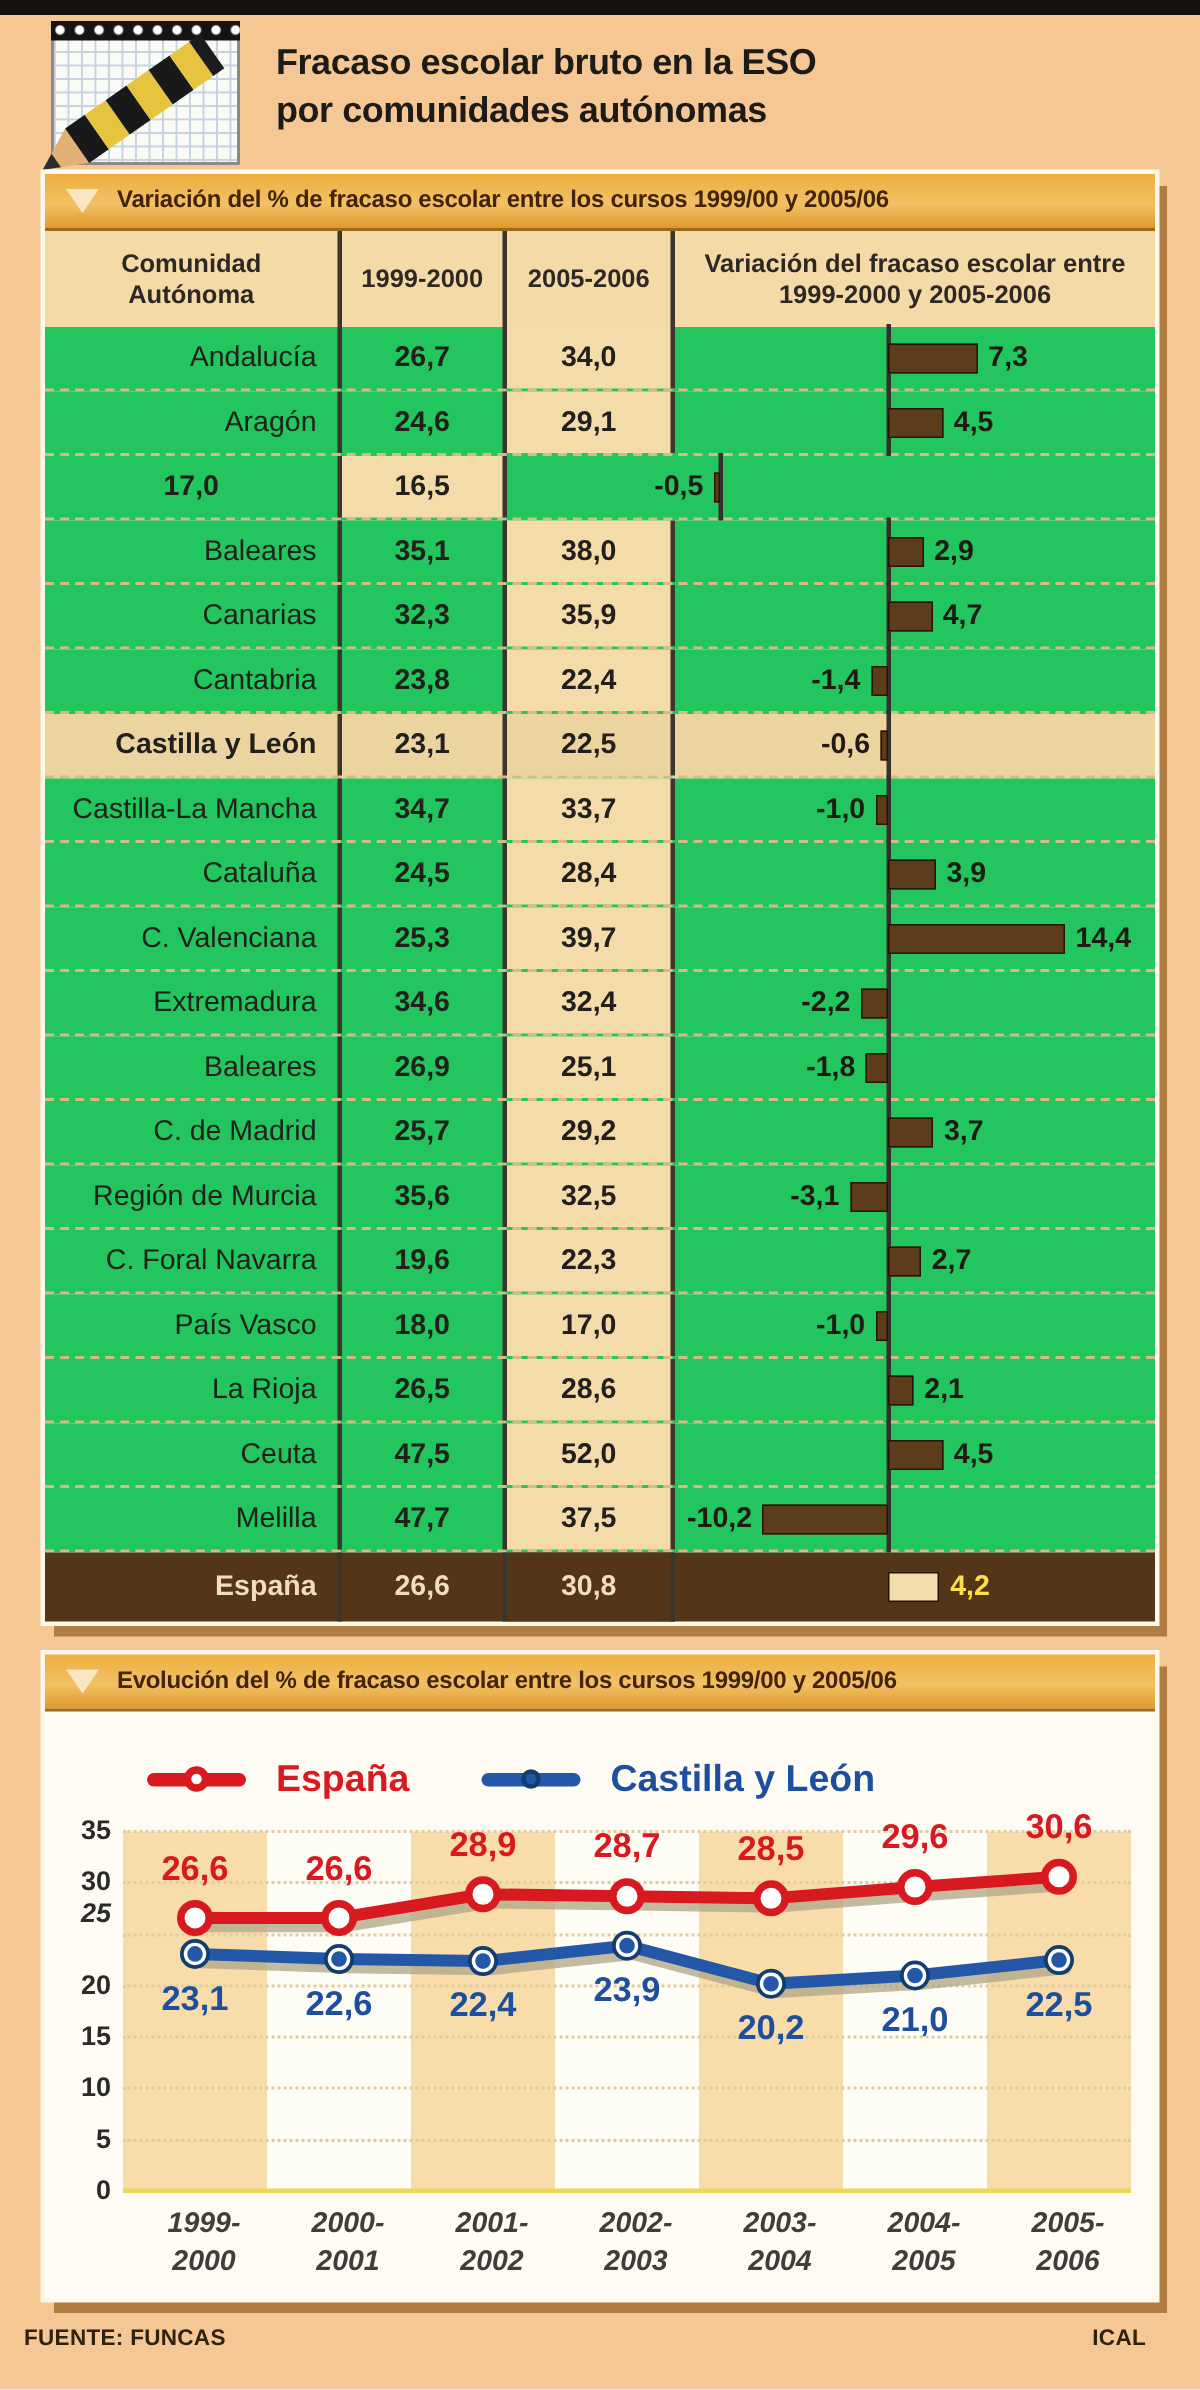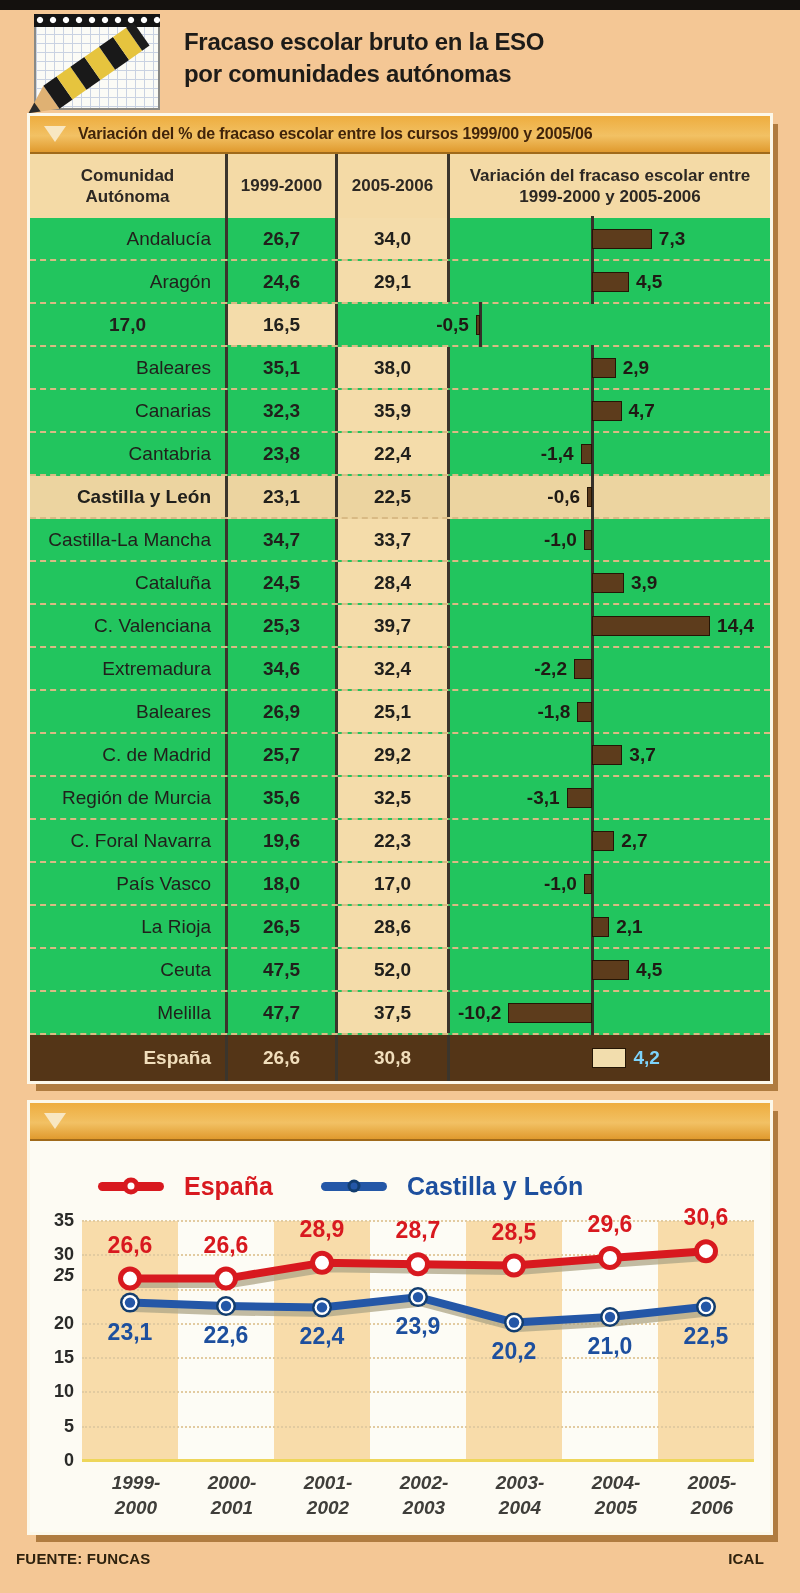--- a/index.html
+++ b/index.html
@@ -48,21 +48,21 @@
   .trow.hl .c3 { background:#ecd4a0; }
   .trow.total { height:46px; background:#543517; border-bottom:none; }
   .trow.total .c1, .trow.total .num { color:#f1debc; font-weight:bold; }
   .trow.total .c3 { background:#543517; }
   .c4 { position:relative; }
   .zline { position:absolute; left:141px; top:-2px; bottom:-2px; width:3px; background:#35302a; }
   .vbar { position:absolute; top:50%; transform:translateY(-50%); height:20px;
           background:#5d3c1c; border:1px solid #241505; }
   .trow.total .vbar { background:#f2ddad; border-color:#241505; }
   .vlabel { position:absolute; top:50%; transform:translate(0,-50%); font-size:19px; font-weight:bold; color:#1f1a14; }
-  .trow.total .vlabel { color:#7dd3fc; }
+  .trow.total .vlabel { color:#fde047; }
 
   
   .chart-panel { margin-top:22px; }
   .chart-body { padding:10px 0 12px 6px; }
   .legend { display:flex; align-items:center; padding-left:62px; gap:20px; height:70px; }
   .lg-line { position:relative; width:66px; height:9px; border-radius:5px; }
   .lg-line.redline { background:#d8191f; }
   .lg-line.blueline { background:#2457a7; }
   .lg-dot { position:absolute; left:50%; top:50%; transform:translate(-50%,-50%); border-radius:50%; }
   .lg-dot.reddot { width:17px; height:17px; background:#fff; border:5px solid #d8191f; }
@@ -335,20 +335,21 @@
             <div class="vbar" style="width: 34.44px; left: 142px;"></div>
             <div class="vlabel" style="left: 183.44px;">4,2</div>
           </div>
         </div>
       </div>
   </section>
 
   <section class="panel chart-panel">
     <div class="secbar">
       <span class="tri"></span>
+      <span class="ttl">Evolución del % de fracaso escolar entre los cursos 1999/00 y 2005/06</span>
     </div>
     <div class="chart-body">
       <div class="legend">
         <span class="lg-line redline">
             <span class="lg-dot reddot"></span>
           </span>
         <span class="lg-label redtxt">España</span>
         <span class="lg-line blueline">
             <span class="lg-dot bluedot"></span>
           </span>

